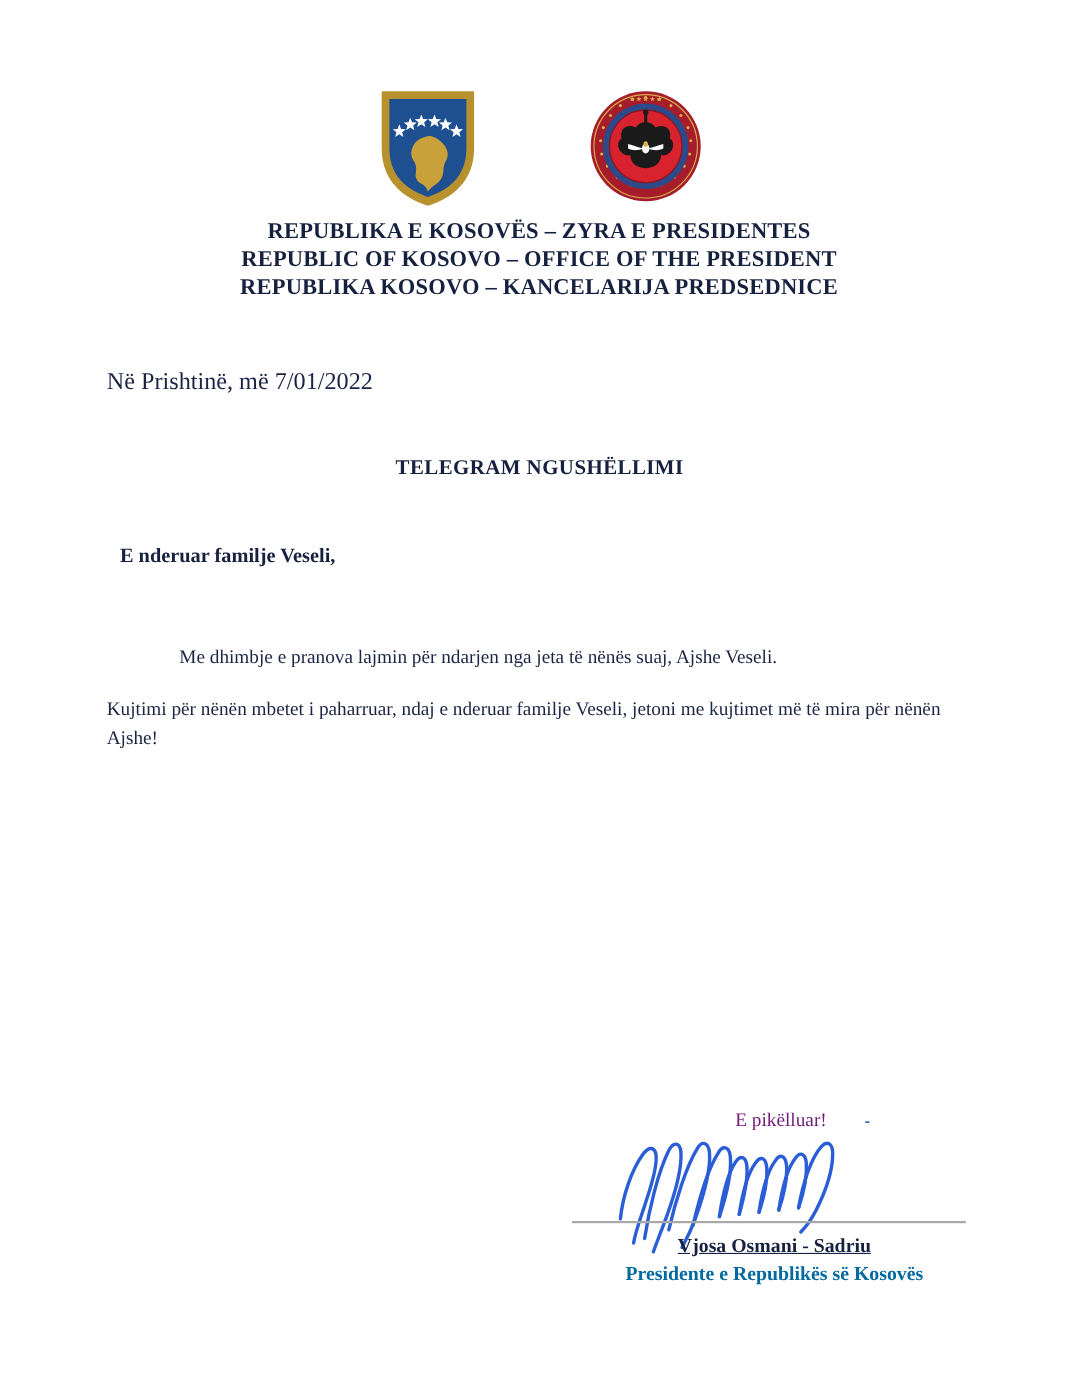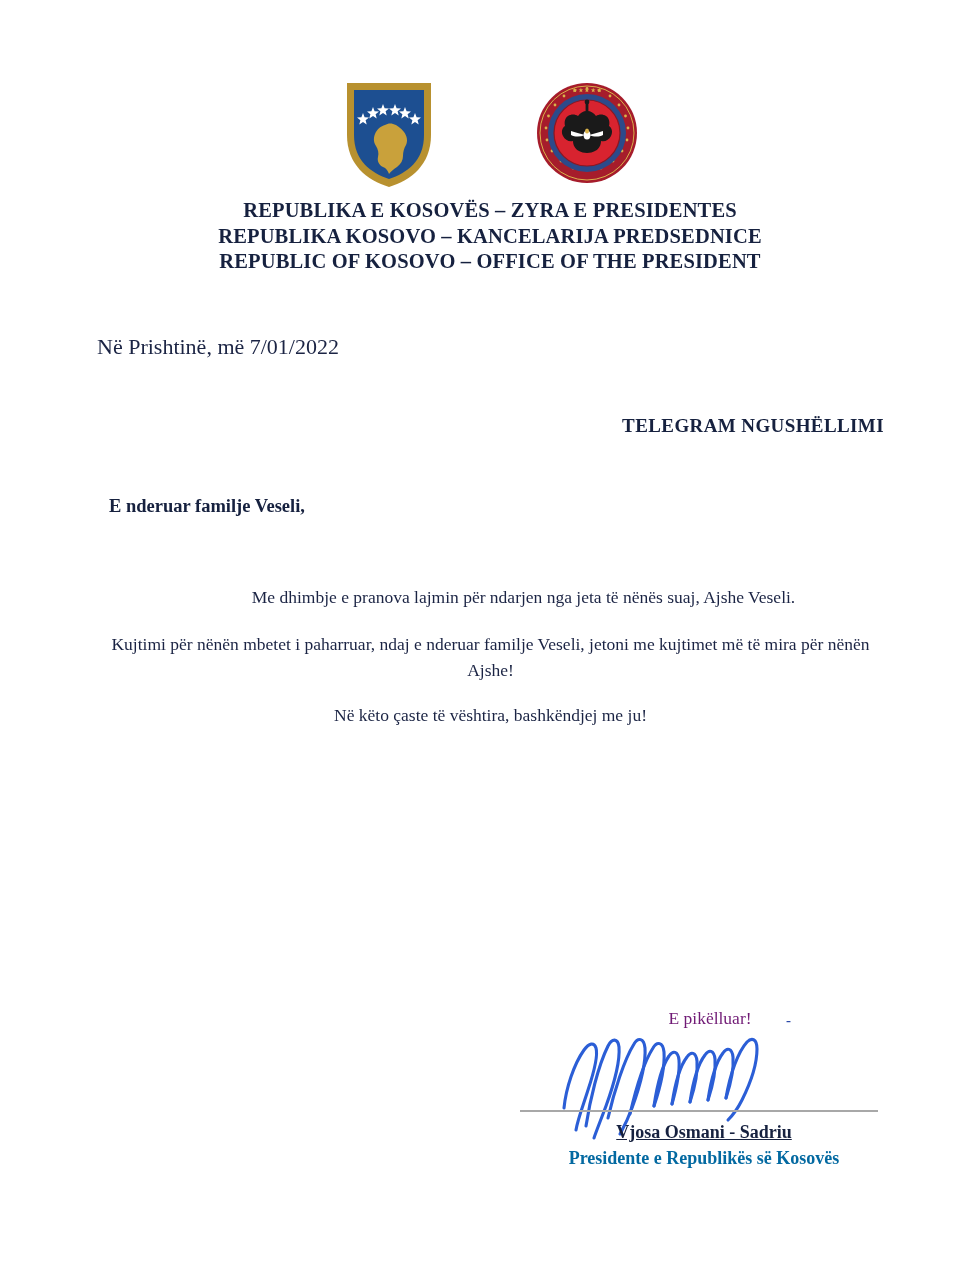--- a/index.html
+++ b/index.html
@@ -73,21 +73,21 @@
     line-height: 24px;
     color: #1b2444;
     white-space: nowrap;
   }
 
   .doc-title {
     position: absolute;
     top: 415px;
     left: 0;
     width: 787px;
-    text-align: right;
+    text-align: center;
     font-weight: bold;
     font-size: 19px;
     letter-spacing: 0.4px;
     color: #16213f;
   }
 
   .salutation {
     position: absolute;
     top: 496px;
     left: 0;
@@ -101,21 +101,21 @@
   .paragraphs {
     position: absolute;
     top: 584px;
     left: 0;
     width: 787px;
   }
   .para {
     font-size: 17.5px;
     line-height: 26.5px;
     color: #1b2444;
-    text-align: center;
+    text-align: left;
     margin: 0 0 18px 0;
   }
   .para.indented {
     text-indent: 66px;
     margin-bottom: 20px;
   }
 
   
   .sig-block {
     position: absolute;
@@ -259,36 +259,35 @@
           <path d="M68 50 C64 51 59 53 54 54 C59 56 64 56 68 54 Z"></path>
           <ellipse cx="52" cy="54" rx="3.4" ry="4.6"></ellipse>
         </g>
         <ellipse cx="52" cy="50" rx="2" ry="2.6" fill="#d9b24a"></ellipse>
       </svg>
     </span>
   </div>
 
   <div class="header-block">
     <div class="header-line">REPUBLIKA E KOSOVËS – ZYRA E PRESIDENTES</div>
+    <div class="header-line">REPUBLIC OF KOSOVO – OFFICE OF THE PRESIDENT</div>
     <div class="header-line">REPUBLIKA KOSOVO – KANCELARIJA PREDSEDNICE</div>
-    <div class="header-line">REPUBLIC OF KOSOVO – OFFICE OF THE PRESIDENT</div>
   </div>
 
   <div class="body-area">
 
     <div class="date-line">Në Prishtinë, më 7/01/2022</div>
 
     <div class="doc-title">TELEGRAM NGUSHËLLIMI</div>
 
     <div class="salutation">E  nderuar familje Veseli,</div>
 
     <div class="paragraphs">
       <p class="para indented">Me dhimbje e pranova lajmin për ndarjen nga jeta të nënës suaj, Ajshe Veseli.</p>
       <p class="para">Kujtimi për nënën mbetet i paharruar, ndaj e nderuar familje Veseli, jetoni me kujtimet më të mira për nënën Ajshe!</p>
-      <p class="para">Në këto çaste të vështira, bashkëndjej me ju!</p>
     </div>
   </div>
 
   <div class="sig-block">
 
     <div class="sig-greeting">E pikëlluar!</div>
     <div class="sig-dash">-</div>
 
     <span class="sig-scribble">
       <svg viewBox="0 0 230 118" width="230" height="118" aria-hidden="true">

